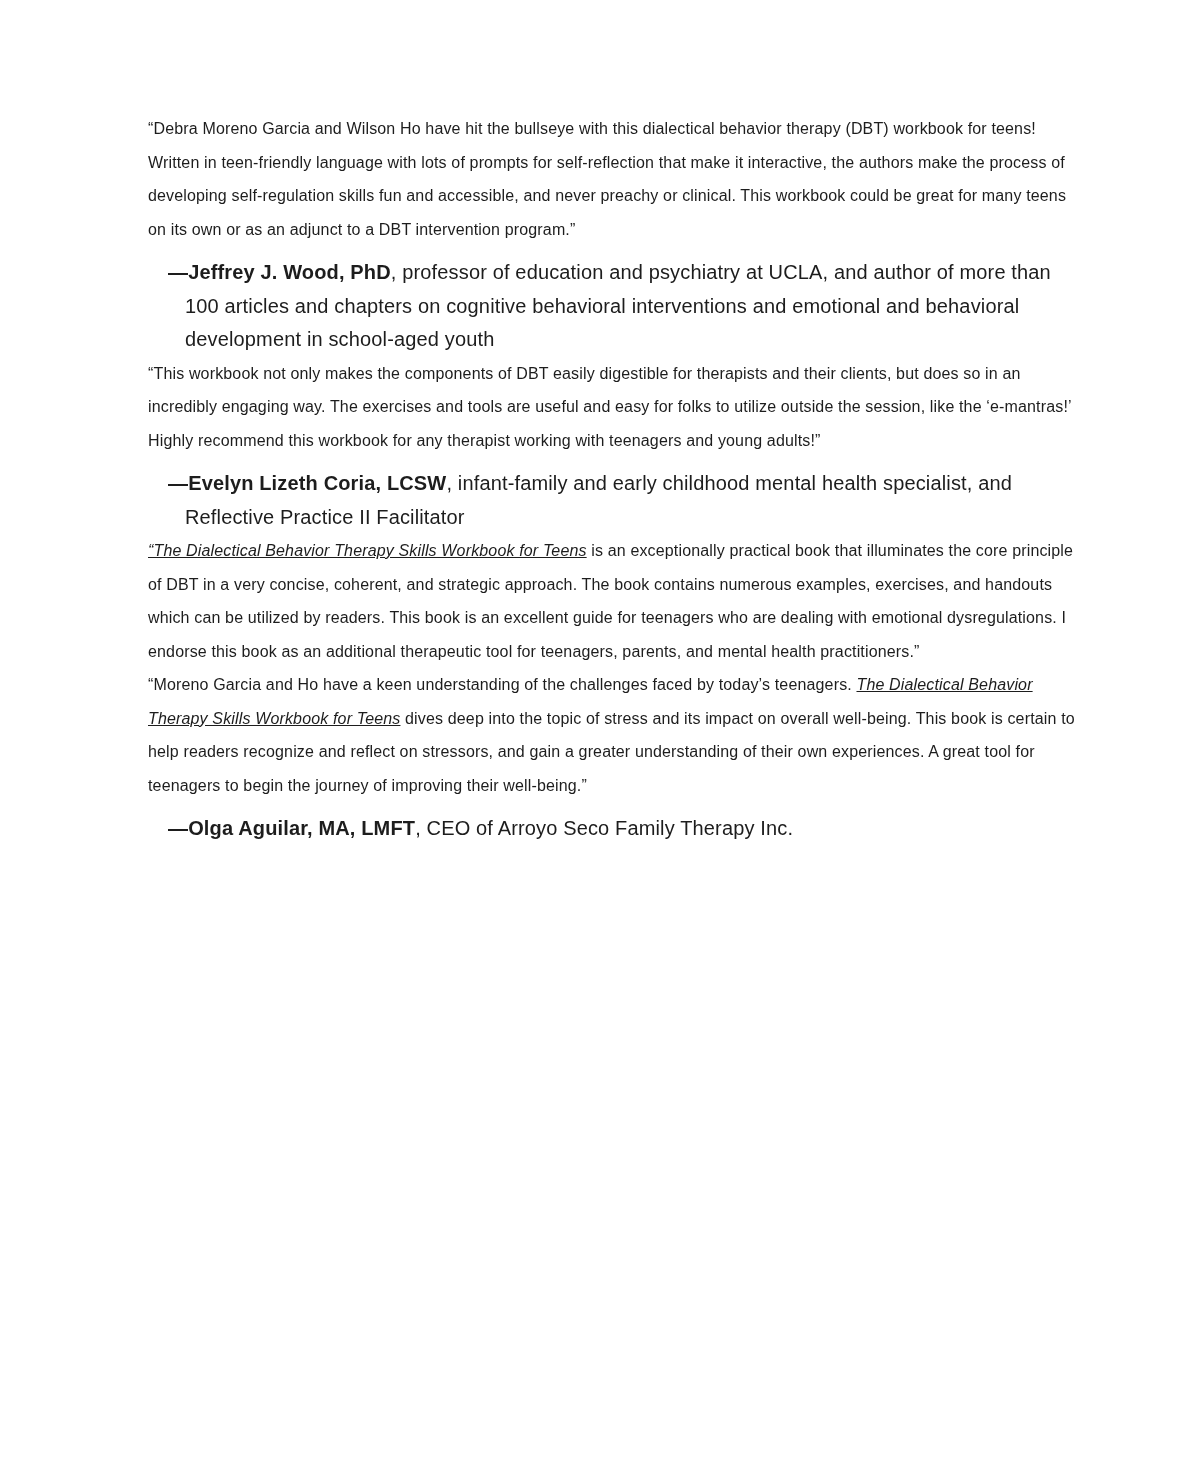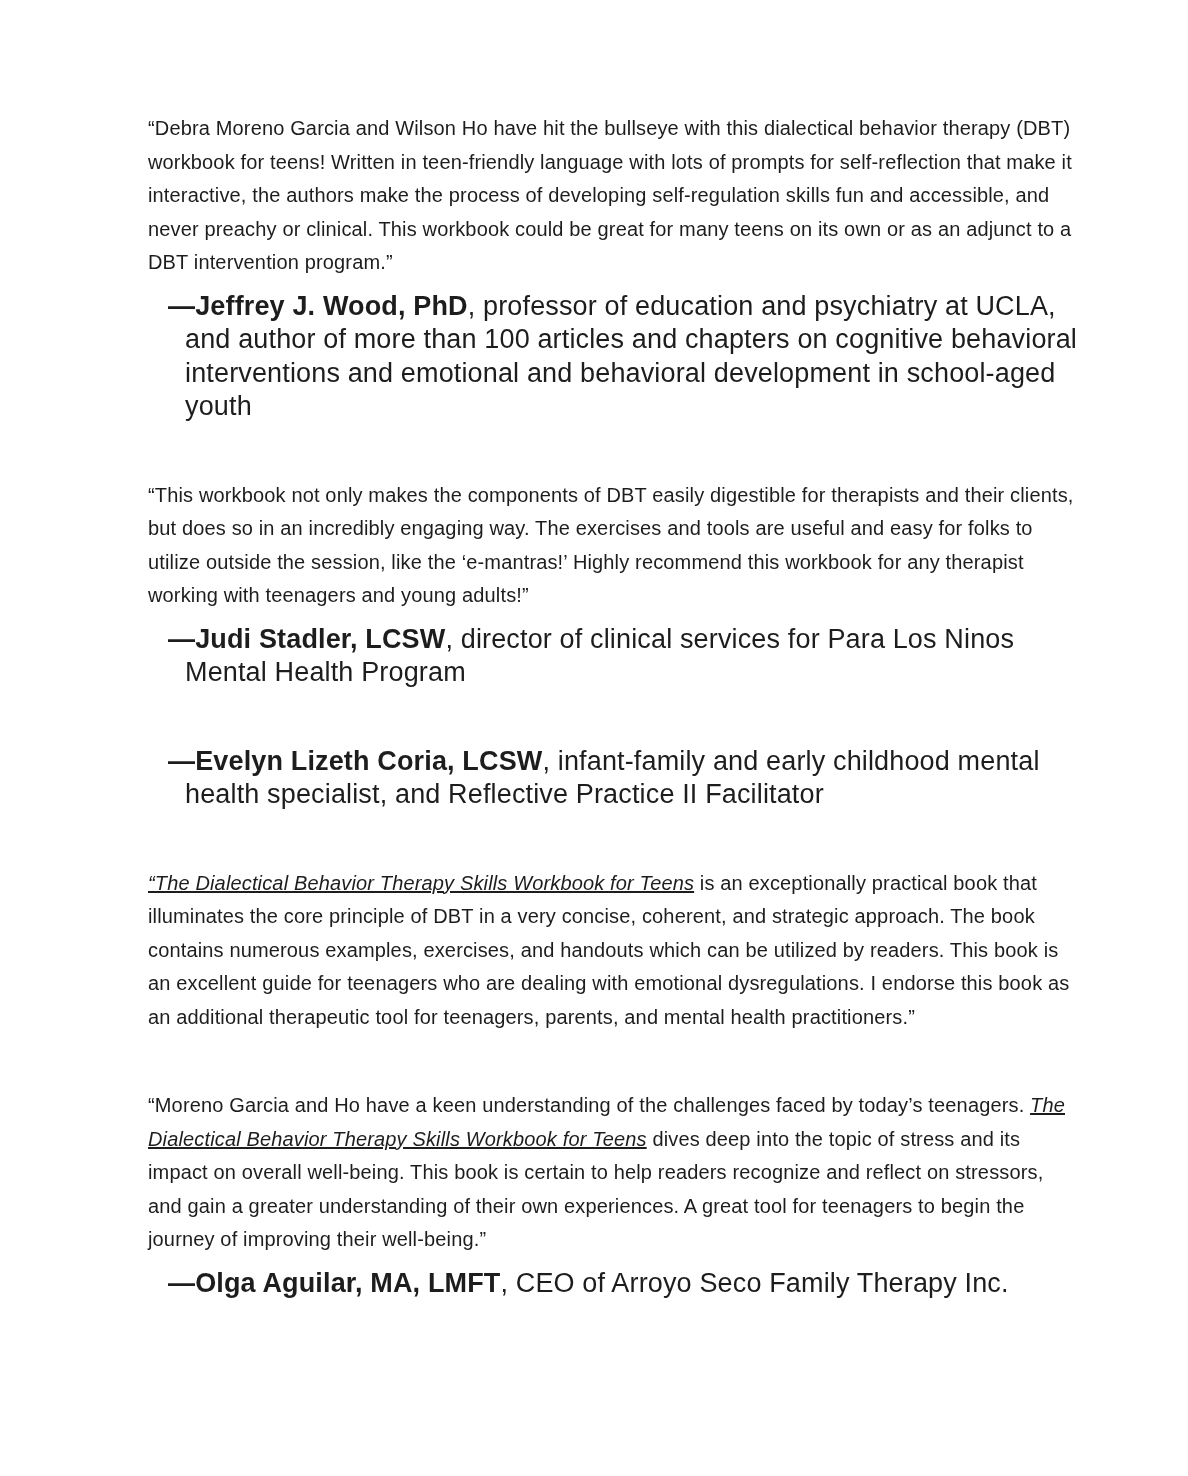--- a/index.html
+++ b/index.html
@@ -16,52 +16,51 @@
     font-family: "Liberation Sans", "DejaVu Sans", sans-serif;
     color: #1d1d1d;
   }
   .content {
     position: absolute;
     left: 148px;
     top: 112px;
     width: 932px;
   }
   .endorsement { margin: 0; }
-  .endorsement + .endorsement { margin-top: 55px; }
+  .endorsement + .endorsement { }
   p.quote {
     margin: 0;
-    font-size: 20px;
+    font-size: 16px;
     line-height: 33.5px;
     font-weight: 300;
     letter-spacing: 0.15px;
   }
   p.quote .italic { font-style: italic; text-decoration: underline; }
   p.attribution {
     margin: 10px 0 0 0;
     padding-left: 37px;
     text-indent: -17px;
-    font-size: 27px;
+    font-size: 20px;
     line-height: 33.5px;
     font-weight: 300;
     letter-spacing: 0.15px;
   }
   p.attribution .name { font-weight: 700; }
 </style>
 </head>
 <body>
 
 <main class="page">
   <section class="content" id="endorsements">
       <div class="endorsement">
         <p class="quote"><span class="normal">“Debra Moreno Garcia and Wilson Ho have hit the bullseye with this dialectical behavior therapy (DBT) workbook for teens! Written in teen-friendly language with lots of prompts for self-reflection that make it interactive, the authors make the process of developing self-regulation skills fun and accessible, and never preachy or clinical. This workbook could be great for many teens on its own or as an adjunct to a DBT intervention program.”</span></p>
         <p class="attribution"><span class="dash name">—</span><span class="name">Jeffrey J. Wood, PhD</span><span class="rest">, professor of education and psychiatry at UCLA, and author of more than 100 articles and chapters on cognitive behavioral interventions and emotional and behavioral development in school-aged youth</span></p>
       </div>
       <div class="endorsement">
         <p class="quote"><span class="normal">“This workbook not only makes the components of DBT easily digestible for therapists and their clients, but does so in an incredibly engaging way. The exercises and tools are useful and easy for folks to utilize outside the session, like the ‘e-mantras!’ Highly recommend this workbook for any therapist working with teenagers and young adults!”</span></p>
-        <p class="attribution"><span class="dash name">—</span><span class="name">Judi Stadler, LCSW</span><span class="rest">, director of clinical services for Para Los Ninos Mental Health Program</span></p>
       </div>
       <div class="endorsement">
         <p class="attribution"><span class="dash name">—</span><span class="name">Evelyn Lizeth Coria, LCSW</span><span class="rest">, infant-family and early childhood mental health specialist, and Reflective Practice II Facilitator</span></p>
       </div>
       <div class="endorsement">
         <p class="quote"><span class="italic">“The Dialectical Behavior Therapy Skills Workbook for Teens</span><span class="normal"> is an exceptionally practical book that illuminates the core principle of DBT in a very concise, coherent, and strategic approach. The book contains numerous examples, exercises, and handouts which can be utilized by readers. This book is an excellent guide for teenagers who are dealing with emotional dysregulations. I endorse this book as an additional therapeutic tool for teenagers, parents, and mental health practitioners.”</span></p>
       </div>
       <div class="endorsement">
         <p class="quote"><span class="normal">“Moreno Garcia and Ho have a keen understanding of the challenges faced by today’s teenagers. </span><span class="italic">The Dialectical Behavior Therapy Skills Workbook for Teens</span><span class="normal"> dives deep into the topic of stress and its impact on overall well-being. This book is certain to help readers recognize and reflect on stressors, and gain a greater understanding of their own experiences. A great tool for teenagers to begin the journey of improving their well-being.”</span></p>
         <p class="attribution"><span class="dash name">—</span><span class="name">Olga Aguilar, MA, LMFT</span><span class="rest">, CEO of Arroyo Seco Family Therapy Inc.</span></p>

